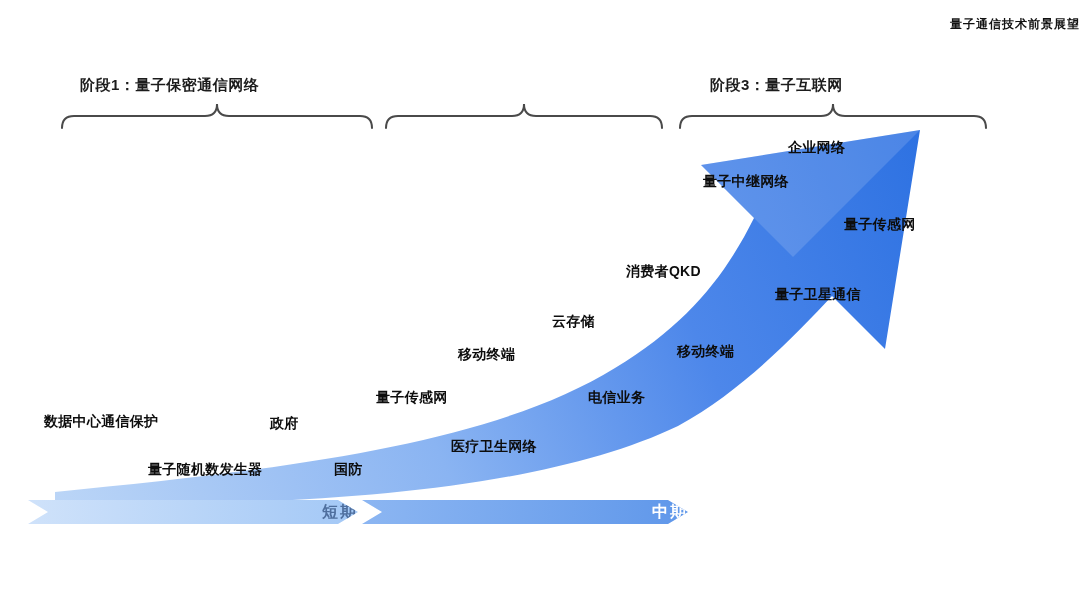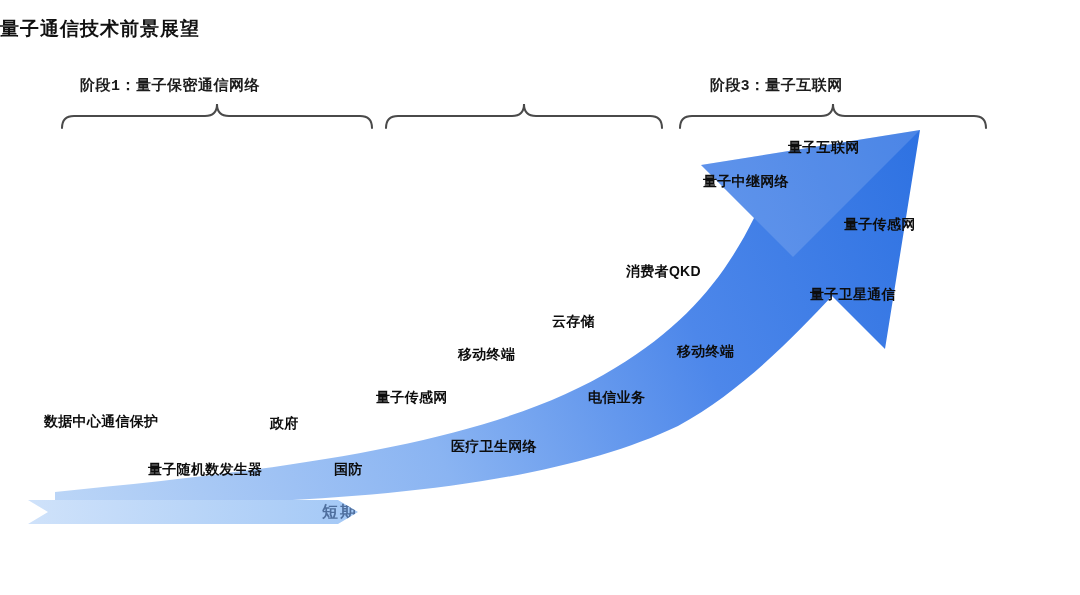--- a/index.html
+++ b/index.html
@@ -1,27 +1,27 @@
 <!DOCTYPE html>
 <html style="--ink: #111111; --brace: #4a4a4a; --arrow1: #bcd6f7; --arrow2: #8ab4f2; --arrow3: #4d87ea; --arrow4: #2e72e2; --band1a: #cfe2fa; --band1b: #a3c8f6; --band2a: #8cb6f2; --band2b: #5f97ea; --band3a: #528ce8; --band3b: #3274de; --band1Text: #4f6f9e; --bandText: #ffffff; --source: #2f7ae0;"><head>
 <meta charset="utf-8">
 <style>
   html,body{margin:0;padding:0;background:#fff;}
   .canvas{
     position:relative;width:1080px;height:595px;background:#fff;overflow:hidden;
     font-family:"Liberation Sans","DejaVu Sans",sans-serif;color:var(--ink,#111);
   }
   .title{
-    position:absolute;left:0;right:0;top:16px;margin:0;text-align:left;
-    font-size:19px;font-weight:700;letter-spacing:1px;color:var(--ink,#111);
+    position:absolute;left:0;right:0;top:16px;margin:0;text-align:right;
+    font-size:12px;font-weight:700;letter-spacing:1px;color:var(--ink,#111);
   }
   .phase{
     position:absolute;top:76px;font-size:15px;font-weight:700;color:#1c1c1c;letter-spacing:.5px;white-space:nowrap;
   }
-  .phase1{left:80px;font-family:Liberation Mono, monospace;} .phase2{left:414px;} .phase3{left:710px;}
+  .phase1{left:80px;} .phase2{left:414px;} .phase3{left:710px;}
   .stage-svg{position:absolute;left:0;top:0;width:1080px;height:595px;}
   .item{
     position:absolute;font-size:14px;font-weight:600;color:#0d0d0d;white-space:nowrap;letter-spacing:.3px;
   }
   .band{
     position:absolute;top:500px;height:24px;display:flex;align-items:center;justify-content:flex-end;
     font-size:16px;font-weight:700;letter-spacing:2px;
     clip-path:polygon(0 0, calc(100% - 20px) 0, 100% 50%, calc(100% - 20px) 100%, 0 100%, 20px 50%);
   }
   .band-short{left:28px;width:330px;background:linear-gradient(90deg,var(--band1a,#cfe2fa),var(--band1b,#a3c8f6));color:var(--band1Text,#4f6f9e);}
@@ -73,22 +73,25 @@
   <div class="item" style="left:270px;top:415px">政府</div>
   <div class="item" style="left:334px;top:461px">国防</div>
   <div class="item" style="left:376px;top:389px">量子传感网</div>
   <div class="item" style="left:451px;top:438px">医疗卫生网络</div>
   <div class="item" style="left:458px;top:346px">移动终端</div>
   <div class="item" style="left:552px;top:313px">云存储</div>
   <div class="item" style="left:626px;top:263px">消费者QKD</div>
   <div class="item" style="left:588px;top:389px">电信业务</div>
   <div class="item" style="left:677px;top:343px">移动终端</div>
   <div class="item" style="left:703px;top:173px">量子中继网络</div>
-  <div class="item" style="left:788px;top:139px">量子互联网</div>
+  <div class="item" style="left:788px;top:139px">企业网络</div>
   <div class="item" style="left:844px;top:216px">量子传感网</div>
-  <div class="item" style="left:810px;top:286px">量子卫星通信</div>
+  <div class="item" style="left:775px;top:286px">量子卫星通信</div>
 
   <div class="band band-short">
     <span>短期</span>
+  </div>
+  <div class="band band-mid">
+    <span>中期</span>
   </div>
 
 
 </div>
 
 </body></html>

